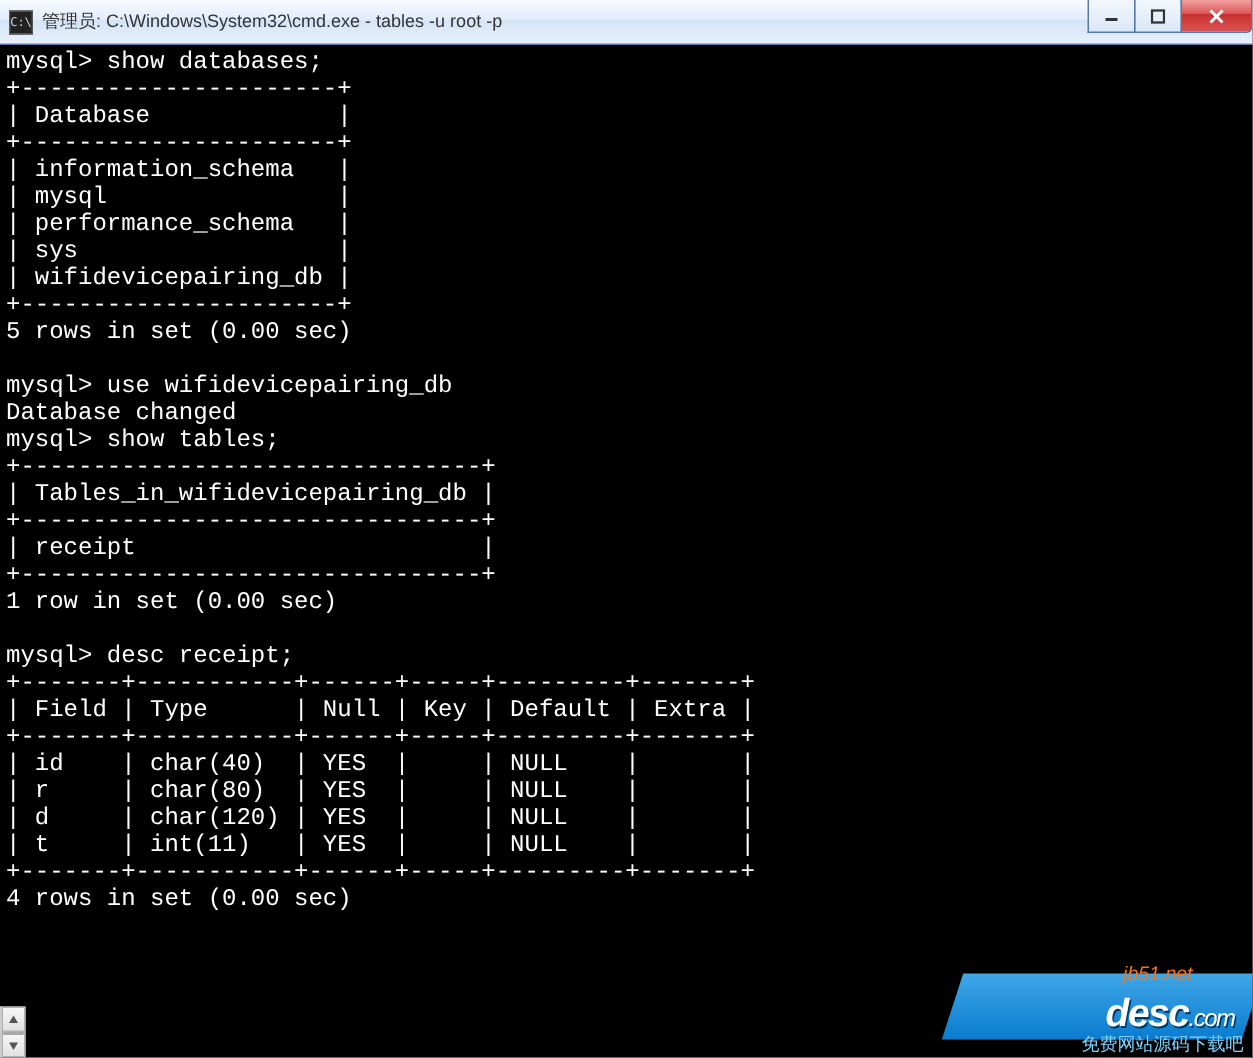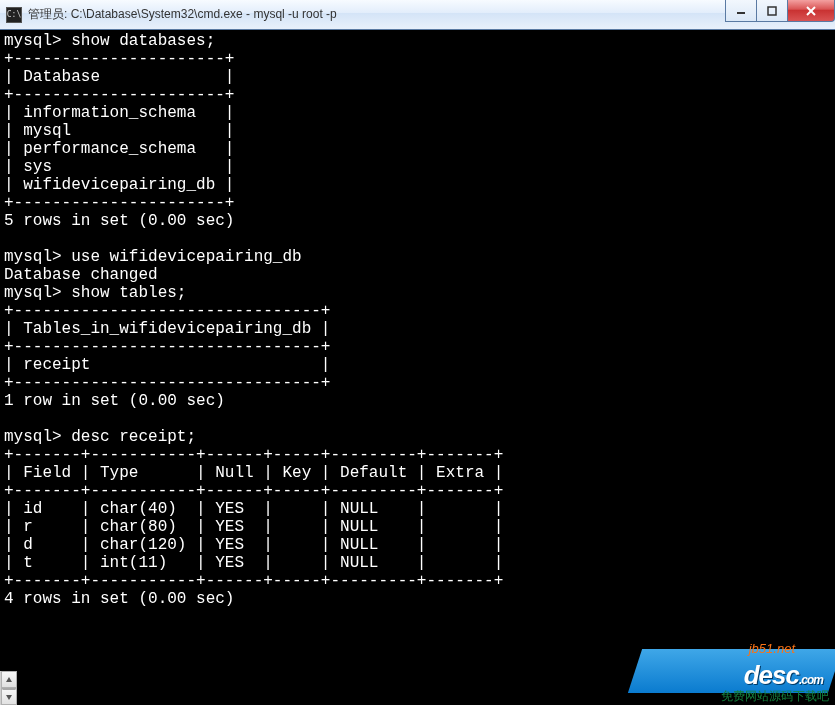--- a/index.html
+++ b/index.html
@@ -132,47 +132,47 @@
     bottom: 14px;
     color: #fff;
     font-family: Arial, sans-serif;
     font-size: 26px;
     font-weight: bold;
     font-style: italic;
     text-shadow: 1px 1px 0 #003a66;
     letter-spacing: -1px;
   }
   .watermark .txt small {
-    font-size: 12px;
-    font-weight: bold;
+    font-size: 16px;
+    font-weight: normal;
     text-align: center;
   }
   .watermark .sub {
     position: absolute;
     right: 6px; bottom: 0;
     font-size: 12px;
-    color: #15803d;
+    color: #7dd3fc;
     font-family: "Microsoft YaHei", sans-serif;
   }
   .watermark .jb {
     position: absolute;
     right: 40px; top: -4px;
     font-size: 13px;
     color: #f97316;
     font-family: Arial, sans-serif;
     font-style: italic;
   }
 </style>
 </head>
 <body>
 
 <div class="window">
   <div class="titlebar">
     <span class="icon">C:\</span>
-    <span class="title">管理员: C:\Database\System32\cmd.exe - mysql  -u root -p</span>
+    <span class="title">管理员: C:\Windows\System32\cmd.exe - tables  -u root -p</span>
     <div class="win-controls">
       <div class="win-btn">
         <svg width="10" height="10">
             <line x1="1" y1="7" x2="9" y2="7" stroke="#333" stroke-width="2"></line>
           </svg>
       </div>
       <div class="win-btn">
         <svg width="10" height="10">
             <rect x="1" y="1" width="8" height="8" fill="none" stroke="#333" stroke-width="1.5"></rect>
           </svg>

